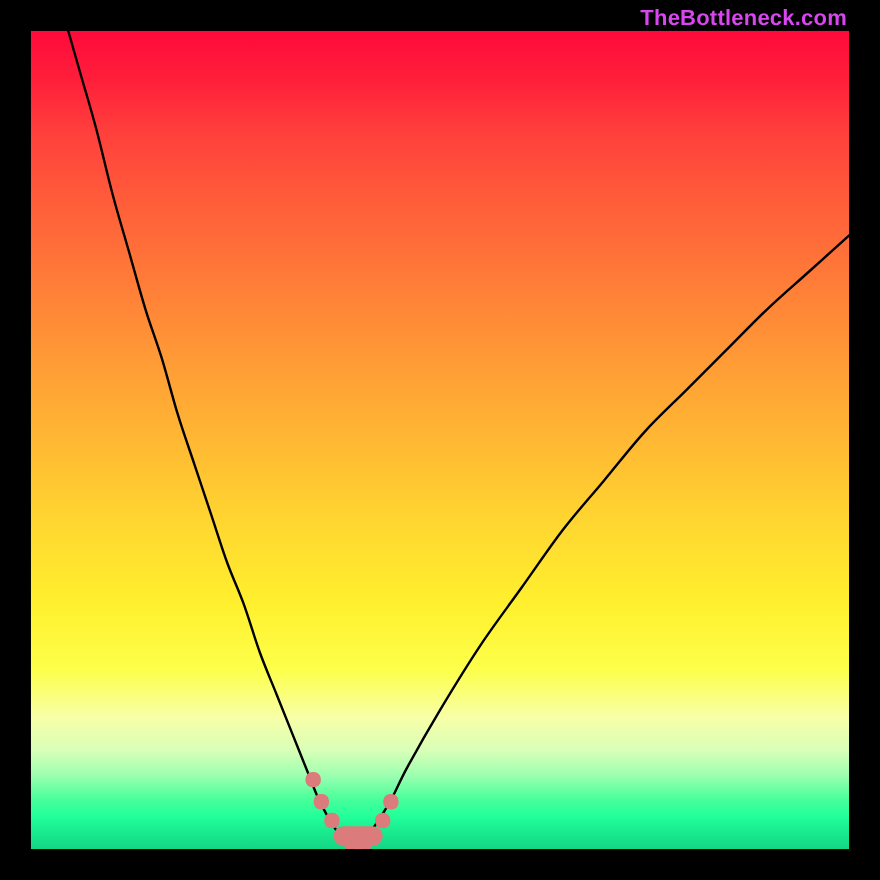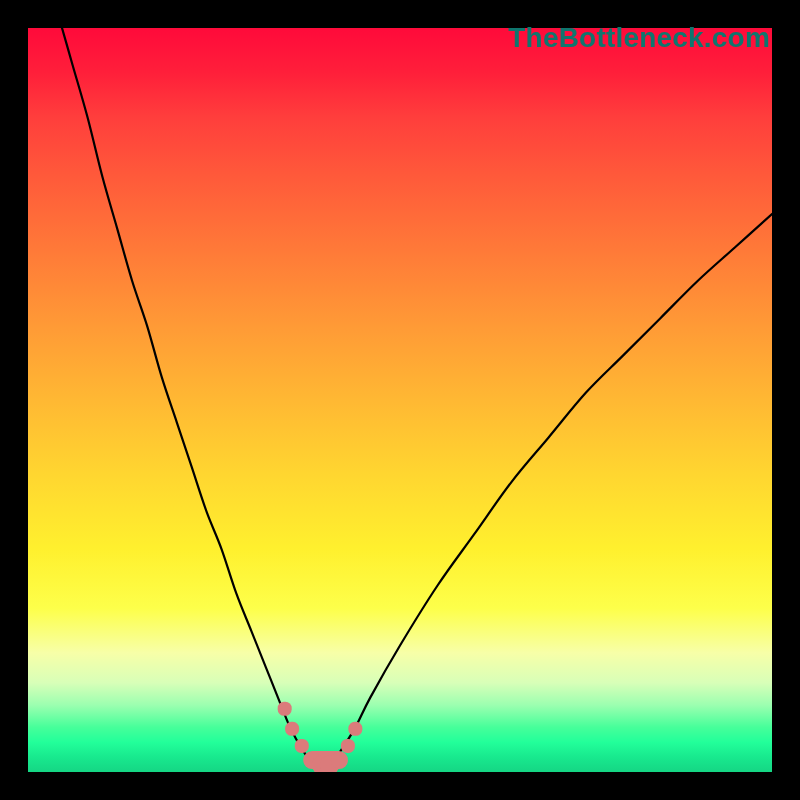--- a/index.html
+++ b/index.html
@@ -36,26 +36,26 @@
       #d8ffb8 88%,
       #9cffb0 91%,
       #46ff9a 94%,
       #22ff9a 96%,
       #18e98e 98%,
       #15d684 100%
     );
   }
   .watermark {
     position: absolute;
-    top: 22px;
+    top: 6px;
     right: 30px;
     font-family: Arial, Helvetica, sans-serif;
-    font-size: 28px;
+    font-size: 20px;
     font-weight: 600;
-    color: #0f766e;
+    color: #d946ef;
     letter-spacing: 0.2px;
     z-index: 5;
   }
   svg.curve {
     position: absolute;
     inset: 0;
     width: 100%;
     height: 100%;
     z-index: 3;
   }

